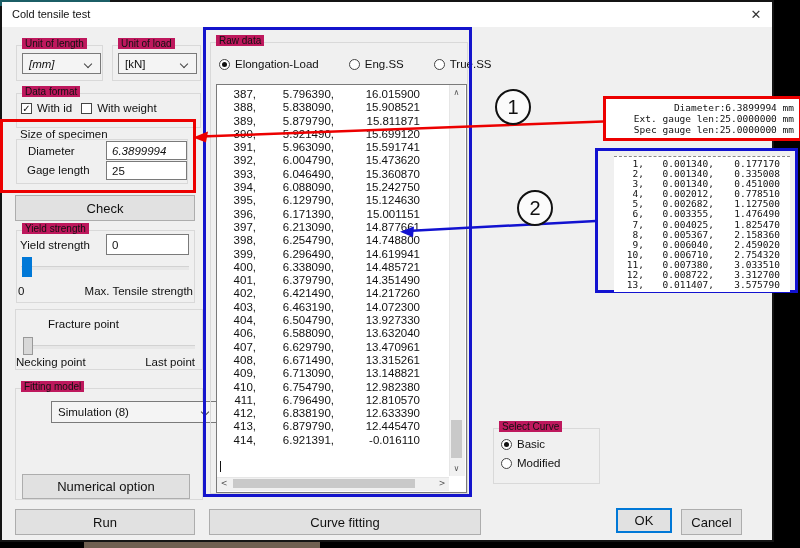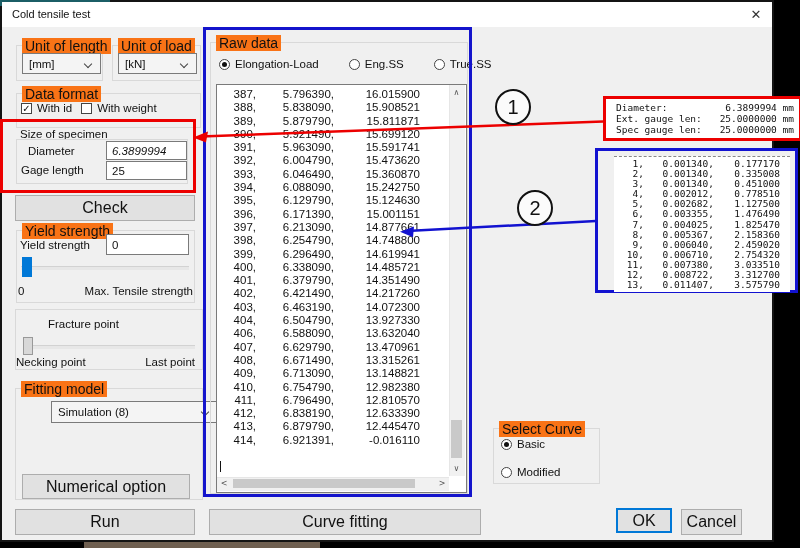--- a/index.html
+++ b/index.html
@@ -4,44 +4,44 @@
 <style>
   html,body{margin:0;padding:0;}
   body{width:800px;height:548px;background:#000;font-family:"Liberation Sans",sans-serif;color:#111;}
   .page{position:relative;width:800px;height:548px;overflow:hidden;}
   .abs{position:absolute;}
   .dialog{left:0;top:0;width:770px;height:538px;background:#f0f0f0;border:2px solid #141414;}
   .titlebar{left:2px;top:2px;width:770px;height:25px;background:#fff;}
   .title{left:12px;top:8px;font-size:11px;}
   .closebtn{left:744px;top:4px;width:24px;height:20px;display:flex;align-items:center;justify-content:center;font-size:13px;color:#333;}
   .grp{position:absolute;border:1px solid #d9d9d9;}
-  .grp .lbl{position:absolute;top:-8px;left:5px;background:#f97316;padding:0 3px;font-size:14px;white-space:nowrap;}
+  .grp .lbl{position:absolute;top:-8px;left:5px;background:#be185d;padding:0 3px;font-size:10px;white-space:nowrap;}
   .txt{position:absolute;font-size:11.5px;white-space:nowrap;}
-  .btn{position:absolute;background:#e1e1e1;border:1px solid #adadad;display:flex;align-items:center;justify-content:center;font-size:16px;}
+  .btn{position:absolute;background:#e1e1e1;border:1px solid #adadad;display:flex;align-items:center;justify-content:center;font-size:13px;}
   .inp{position:absolute;background:#fff;border:1px solid #7a7a7a;font-size:11.5px;display:flex;align-items:center;padding-left:5px;}
   .cmb{position:absolute;background:#f4f4f4;border:1px solid #7a7a7a;font-size:11.5px;display:flex;align-items:center;padding-left:6px;}
   .chev{position:absolute;right:9px;top:7px;width:5px;height:5px;border-right:1.2px solid #444;border-bottom:1.2px solid #444;transform:rotate(45deg);}
   .radio{width:11px;height:11px;border:1px solid #444;border-radius:50%;background:#fff;position:relative;flex:none;box-sizing:border-box;}
   .radio .dot{position:absolute;left:2px;top:2px;width:5px;height:5px;border-radius:50%;background:#111;}
   .ritem{display:flex;align-items:center;gap:5px;font-size:11.5px;white-space:nowrap;}
   .chkbox{width:11px;height:11px;border:1px solid #444;background:#fff;font-size:10px;line-height:10px;text-align:center;flex:none;box-sizing:border-box;}
   .track{position:absolute;background:#e7e7e7;border-top:1px solid #d2d2d2;}
   .thumbY{position:absolute;background:#0078d7;}
   .thumbG{position:absolute;background:#d8d8d8;border:1px solid #999;box-sizing:border-box;}
   .textarea{left:216px;top:84px;width:249px;height:407px;background:#fff;border:1px solid #7a7a7a;}
   .rrow{display:grid;grid-template-columns:38px 78px 86px;height:13.3px;font-size:11.5px;}
   .rrow span{text-align:right;}
   .sb{position:absolute;background:#f1f1f1;}
   .sbarrow{position:absolute;color:#555;font-size:8px;display:flex;align-items:center;justify-content:center;font-family:"DejaVu Sans",sans-serif;}
   .sbthumb{position:absolute;background:#c9c9c9;}
   .caret{position:absolute;width:1px;height:11px;background:#111;}
   .bluerect{left:203px;top:27px;width:263px;height:464px;border:3px solid #1414cc;}
   .redrect{left:0px;top:119px;width:190px;height:68px;border:3px solid #ec0000;}
   .infored{left:603px;top:96px;width:178px;height:33px;background:#fff;border:3px solid #ec0000;padding:3px 5px 3px 10px;font-family:"DejaVu Sans Mono",monospace;font-size:9.5px;}
-  .redline{display:flex;justify-content:space-between;height:11px;line-height:11px;}
+  .redline{display:flex;justify-content:flex-end;height:11px;line-height:11px;}
   .infoblue{left:595px;top:148px;width:197px;height:139px;background:#f0f0f0;border:3px solid #1212d0;}
   .bluepanel{position:absolute;left:16px;top:5px;width:176px;height:133px;background:#fff;border-top:1px dashed #888;padding-top:2px;font-family:"DejaVu Sans Mono",monospace;font-size:9.5px;}
   .brow{display:grid;grid-template-columns:30px 70px 66px;height:10.1px;line-height:10.1px;}
   .brow span{text-align:right;}
   .circle{position:absolute;width:32px;height:32px;border:2.5px solid #111;border-radius:50%;background:#fbfbfb;display:flex;align-items:center;justify-content:center;font-size:20px;}
   svg.arrows{position:absolute;left:0;top:0;pointer-events:none;}
 </style>
 </head>
 <body>
 
@@ -51,21 +51,21 @@
   <div class="abs" style="left:0;top:0;width:110px;height:6px;background:#1b5e66;"></div>
   <div class="abs" style="left:84px;top:542px;width:236px;height:6px;background:#6f5f50;"></div>
 
   <div class="abs titlebar"></div>
   <div class="abs title">Cold tensile test</div>
   <div class="abs closebtn">✕</div>
 
   <div class="grp" style="left:16px;top:45px;width:85px;height:34px;">
     <span class="lbl">Unit of length</span>
   </div>
-  <div class="cmb" style="left:22px;top:53px;width:71px;height:19px;">
+  <div class="cmb" style="left:22px;top:53px;width:71px;height:19px;font-style:italic;">
     <span>[mm]</span>
     <span class="chev"></span>
   </div>
   <div class="grp" style="left:112px;top:45px;width:87px;height:34px;">
     <span class="lbl">Unit of load</span>
   </div>
   <div class="cmb" style="left:118px;top:53px;width:71px;height:19px;">
     <span>[kN]</span>
     <span class="chev"></span>
   </div>
@@ -81,21 +81,21 @@
     <div class="ritem">
       <span class="chkbox"></span>
       <span>With weight</span>
     </div>
   </div>
 
   <div class="txt" style="left:20px;top:128px;">Size of specimen</div>
   <div class="grp" style="left:16px;top:139px;width:170px;height:43px;"></div>
   <div class="txt" style="left:28px;top:145px;">Diameter</div>
   <div class="inp" style="left:106px;top:141px;width:74px;height:17px;font-style:italic;">6.3899994</div>
-  <div class="txt" style="left:21px;top:164px;">Gage length</div>
+  <div class="txt" style="left:27px;top:164px;">Gage length</div>
   <div class="inp" style="left:106px;top:161px;width:74px;height:17px;text-align:right;">25</div>
   <div class="abs redrect"></div>
 
   <div class="btn" style="left:15px;top:195px;width:178px;height:24px;">Check</div>
 
   <div class="grp" style="left:16px;top:230px;width:177px;height:71px;">
     <span class="lbl">Yield strength</span>
   </div>
   <div class="txt" style="left:20px;top:239px;">Yield strength</div>
   <div class="inp" style="left:106px;top:234px;width:76px;height:19px;">0</div>
@@ -290,21 +290,21 @@
   <div class="sb" style="left:217px;top:477px;width:232px;height:13px;border-top:1px solid #e6e6e6;"></div>
   <div class="sbarrow" style="left:218px;top:477px;width:12px;height:13px;">&lt;</div>
   <div class="sbthumb" style="left:233px;top:479px;width:182px;height:9px;"></div>
   <div class="sbarrow" style="left:436px;top:477px;width:12px;height:13px;">&gt;</div>
 
   <div class="abs bluerect"></div>
 
   <div class="grp" style="left:493px;top:428px;width:105px;height:54px;">
     <span class="lbl">Select Curve</span>
   </div>
-  <div class="abs" id="curve-radios" style="left:501px;top:438px;display:flex;flex-direction:column;gap:16px;">
+  <div class="abs" id="curve-radios" style="left:501px;top:438px;display:flex;flex-direction:column;gap:7px;">
       <div class="ritem">
         <span class="radio">
           <span class="dot"></span>
         </span>
         <span>Basic</span>
       </div>
       <div class="ritem">
         <span class="radio"></span>
         <span>Modified</span>
       </div>

